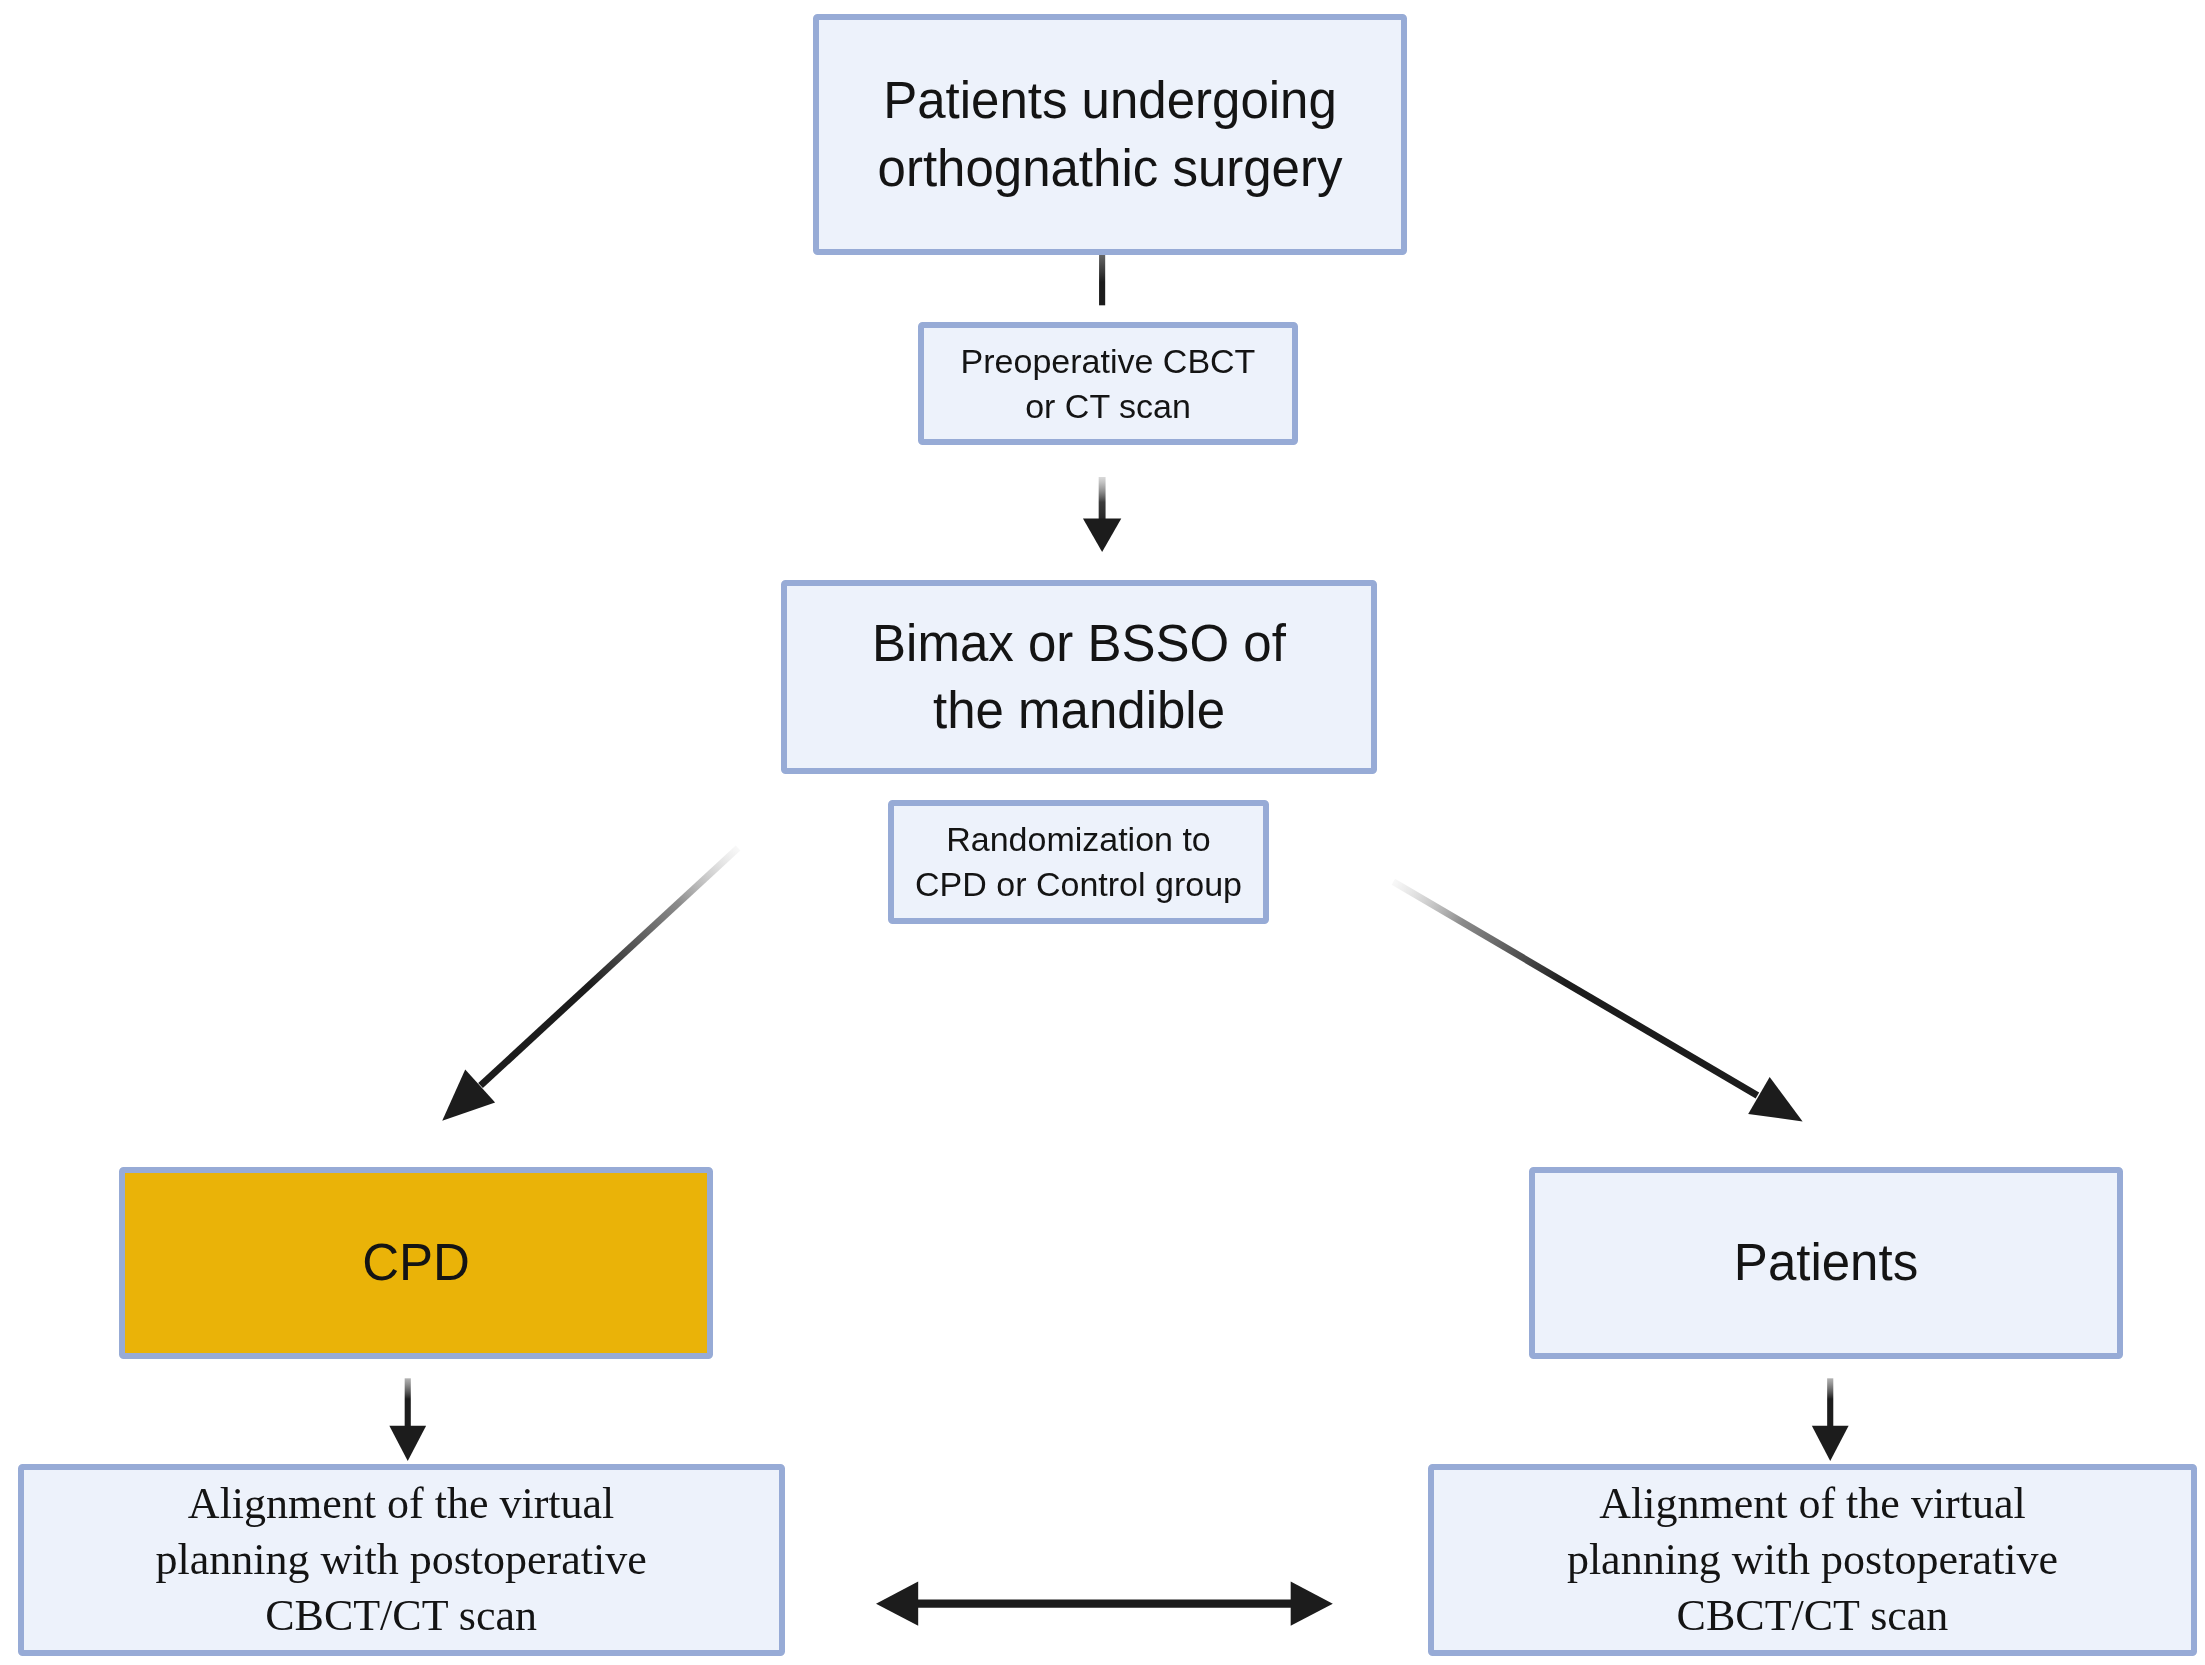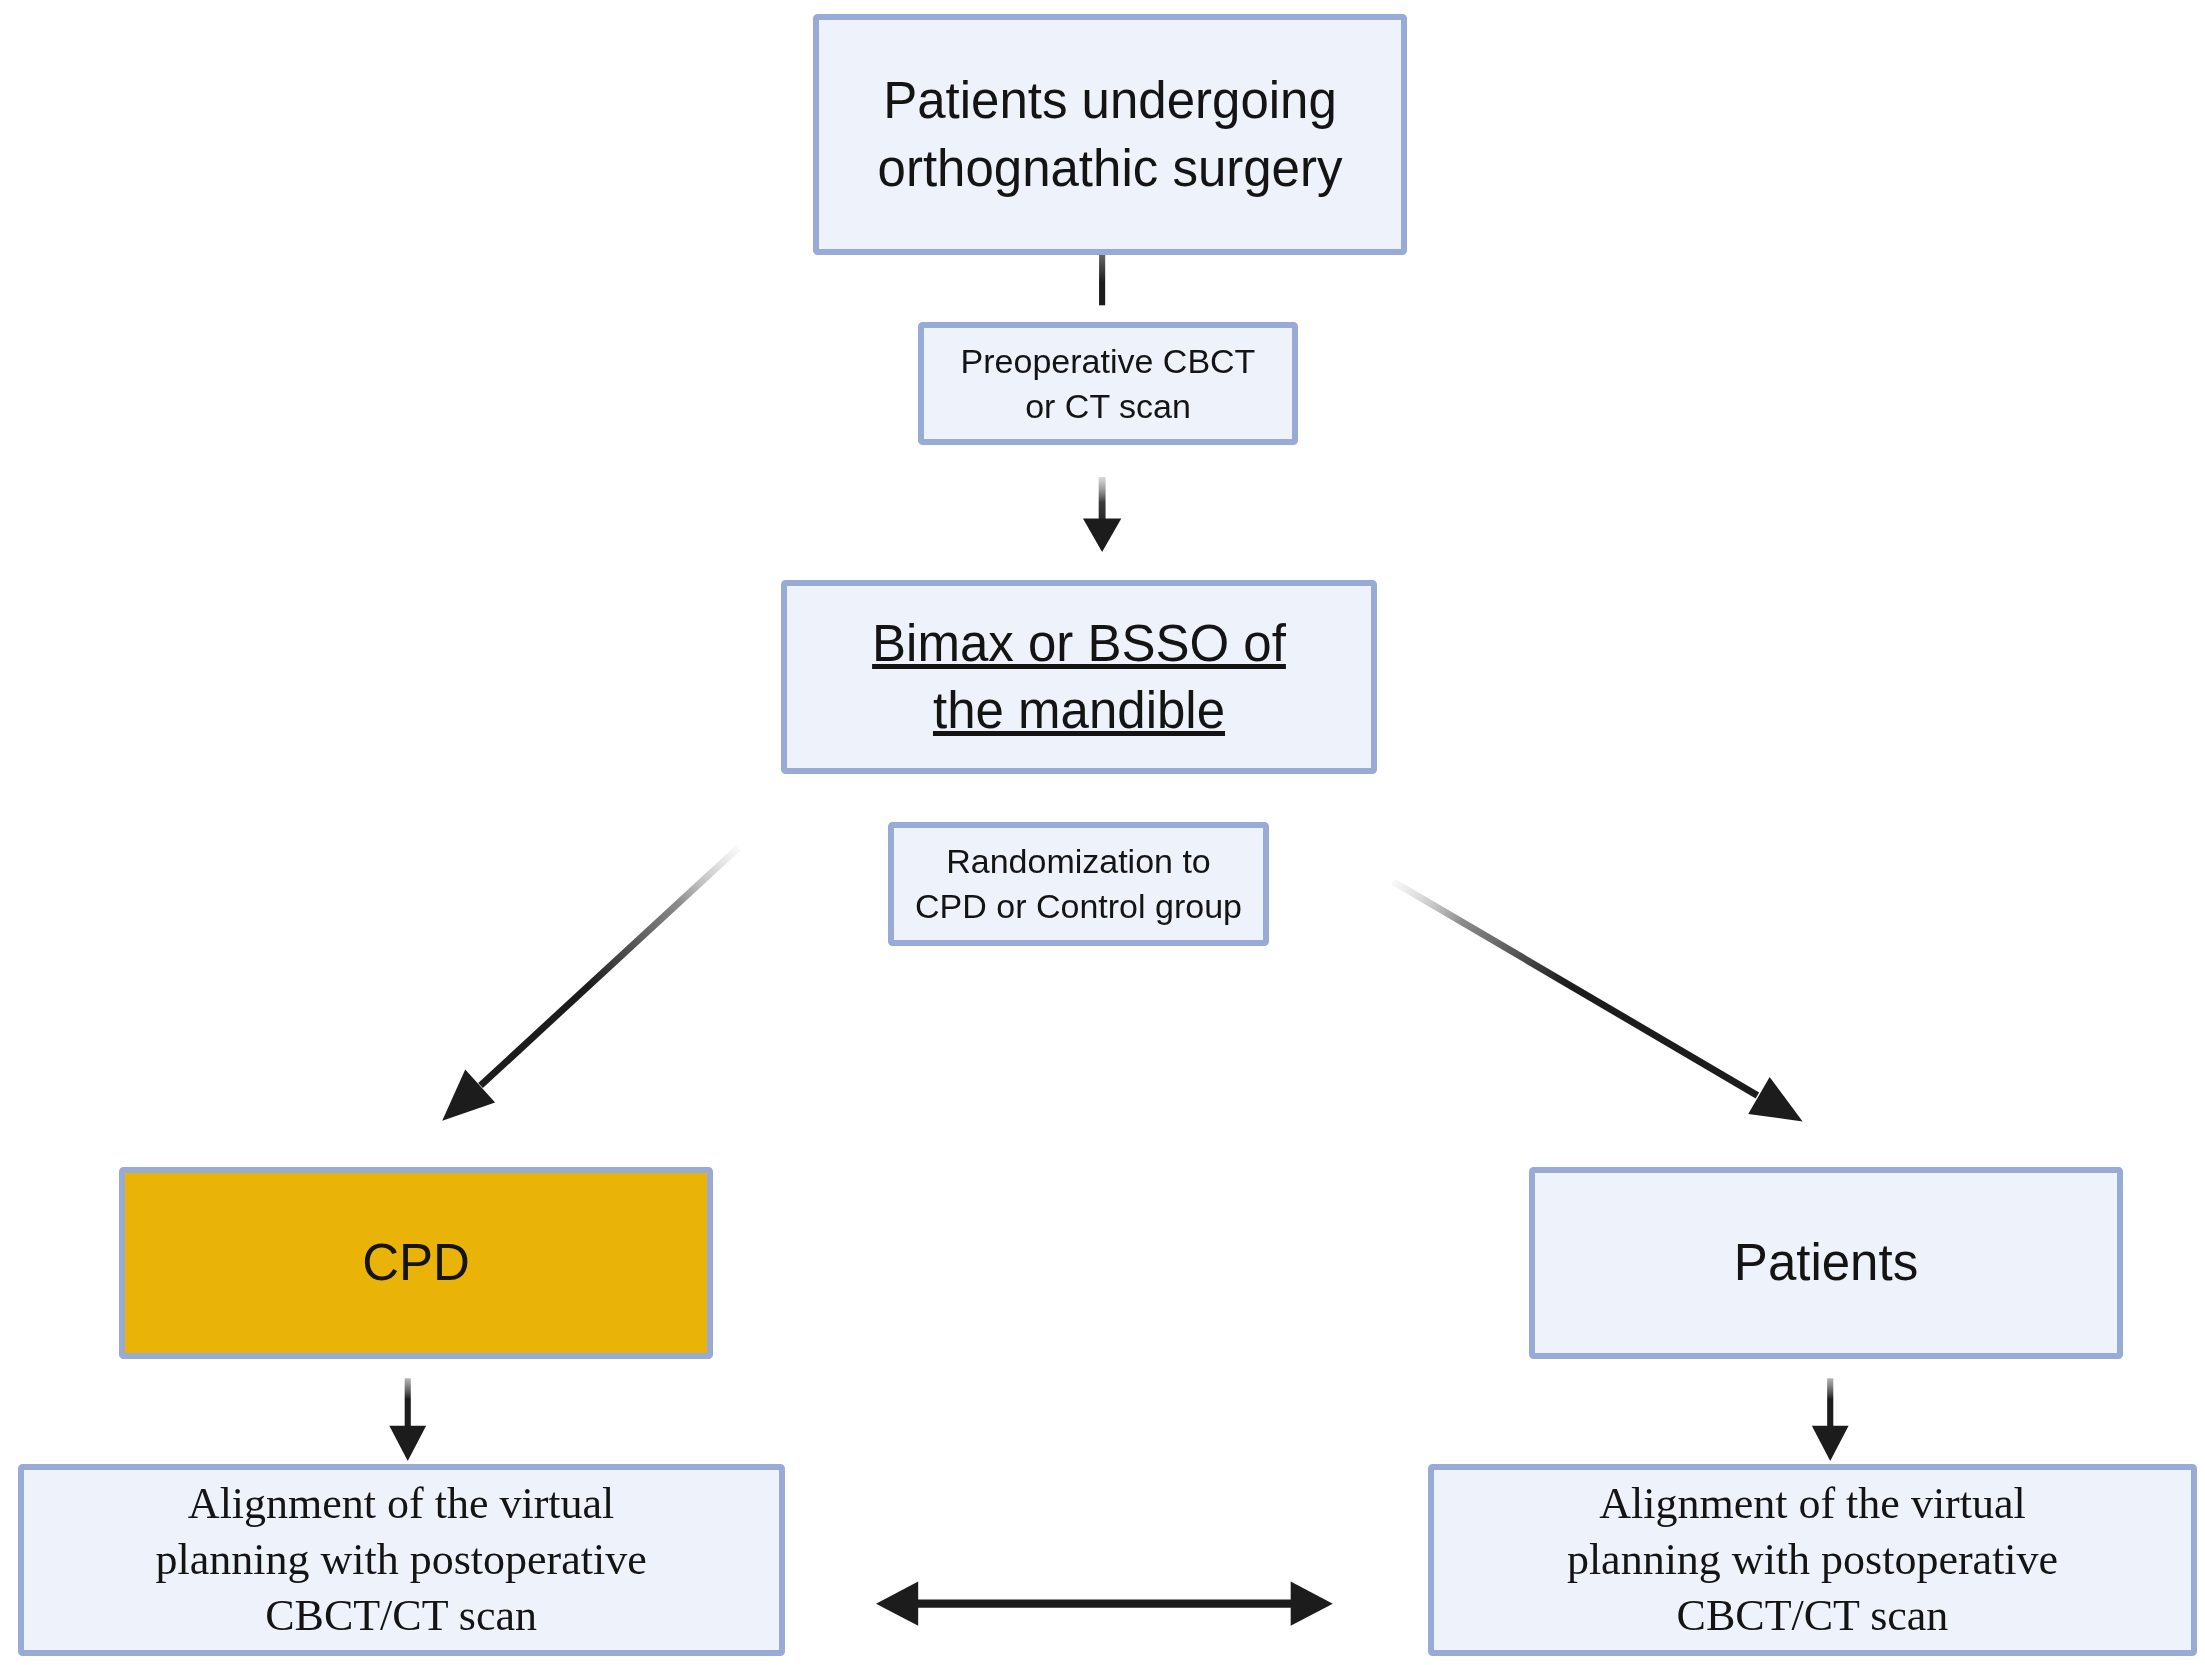--- a/index.html
+++ b/index.html
@@ -116,24 +116,24 @@
       <polygon points="1739,2092 1684,2063 1684,2121" fill="#1c1c1c"></polygon>
     </g>
   </svg>
 
   <div class="node node-lg" style="left: 813px; top: 14px; width: 594px; height: 241px; background: rgb(237, 242, 251); border-color: rgb(151, 171, 214); color: rgb(20, 20, 20);">Patients undergoing
 orthognathic surgery</div>
 
   <div class="node node-sm" style="left: 918px; top: 322px; width: 380px; height: 123px; background: rgb(237, 242, 251); border-color: rgb(151, 171, 214); color: rgb(20, 20, 20);">Preoperative CBCT
 or CT scan</div>
 
-  <div class="node node-lg" style="left: 781px; top: 580px; width: 596px; height: 194px; background: rgb(237, 242, 251); border-color: rgb(151, 171, 214); color: rgb(20, 20, 20); text-decoration: underline;">Bimax or BSSO of
+  <div class="node node-lg" style="left: 781px; top: 580px; width: 596px; height: 194px; background: rgb(237, 242, 251); border-color: rgb(151, 171, 214); color: rgb(20, 20, 20);">Bimax or BSSO of
 the mandible</div>
 
-  <div class="node node-sm" style="left: 888px; top: 822px; width: 381px; height: 124px; background: rgb(237, 242, 251); border-color: rgb(151, 171, 214); color: rgb(20, 20, 20);">Randomization to
+  <div class="node node-sm" style="left: 888px; top: 800px; width: 381px; height: 124px; background: rgb(237, 242, 251); border-color: rgb(151, 171, 214); color: rgb(20, 20, 20);">Randomization to
 CPD or Control group</div>
 
   <div class="node node-lg" style="left: 119px; top: 1167px; width: 594px; height: 192px; background: #eab308; border-color: rgb(151, 171, 214); color: rgb(20, 20, 20);">CPD</div>
 
   <div class="node node-lg" style="left: 1529px; top: 1167px; width: 594px; height: 192px; background: rgb(237, 242, 251); border-color: rgb(151, 171, 214); color: rgb(20, 20, 20);">Patients</div>
 
   <div class="node node-md" style="left: 17.6px; top: 1464px; width: 767px; height: 192px; background: rgb(237, 242, 251); border-color: rgb(151, 171, 214); color: rgb(20, 20, 20);">Alignment of the virtual
 planning with postoperative
 CBCT/CT scan</div>
 

